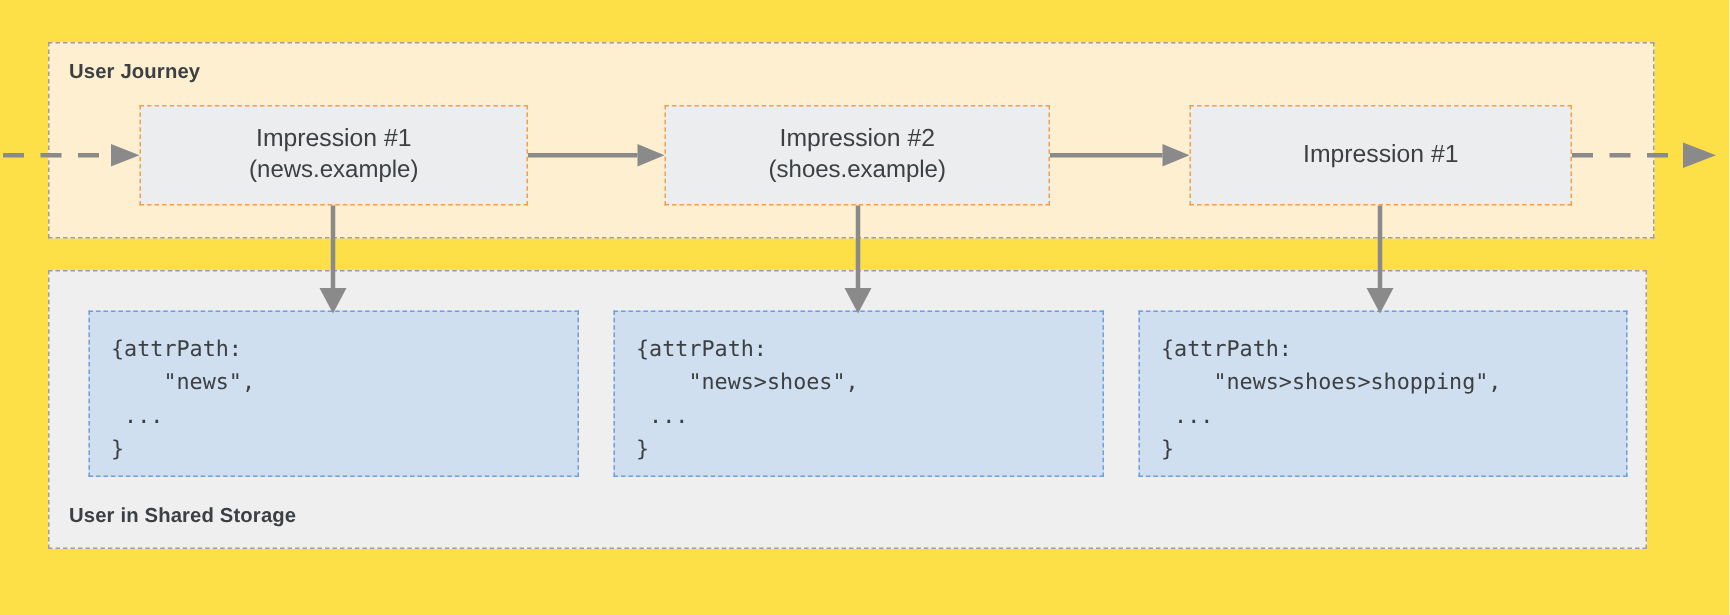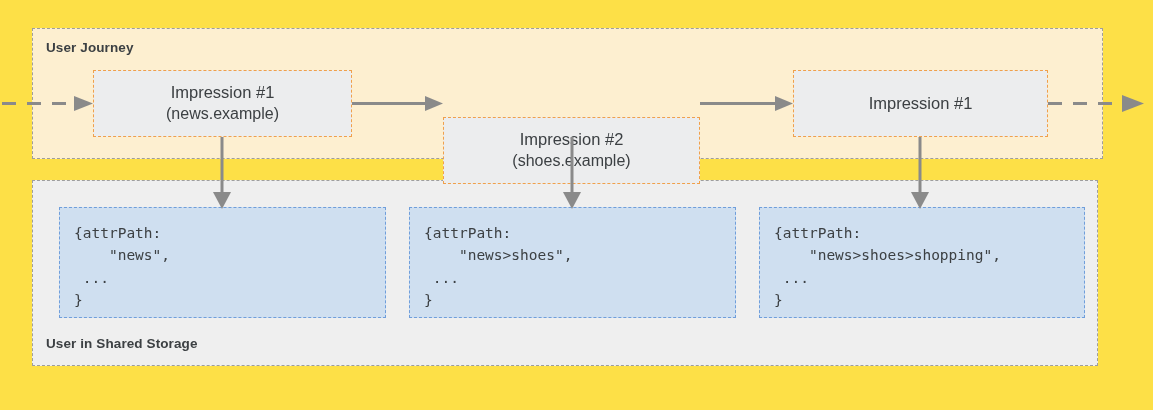--- a/index.html
+++ b/index.html
@@ -81,21 +81,21 @@
     line-height: 1.2;
     white-space: nowrap;
   }
   .impression-sub {
     font-size: 16px;
     color: #3c4043;
     line-height: 1.35;
     white-space: nowrap;
   }
   #impression-1 { left: 93px;  width: 259px; }
-  #impression-2 { left: 443px; width: 257px; margin-top: 47px; }
+  #impression-2 { left: 443px; width: 257px; }
   #impression-3 { left: 793px; width: 255px; }
 
   
   .data-box {
     position: absolute;
     box-sizing: border-box;
     top: 207px;
     height: 111px;
     background: #cfdff0;
     border: 1.5px dashed #6f9edb;

